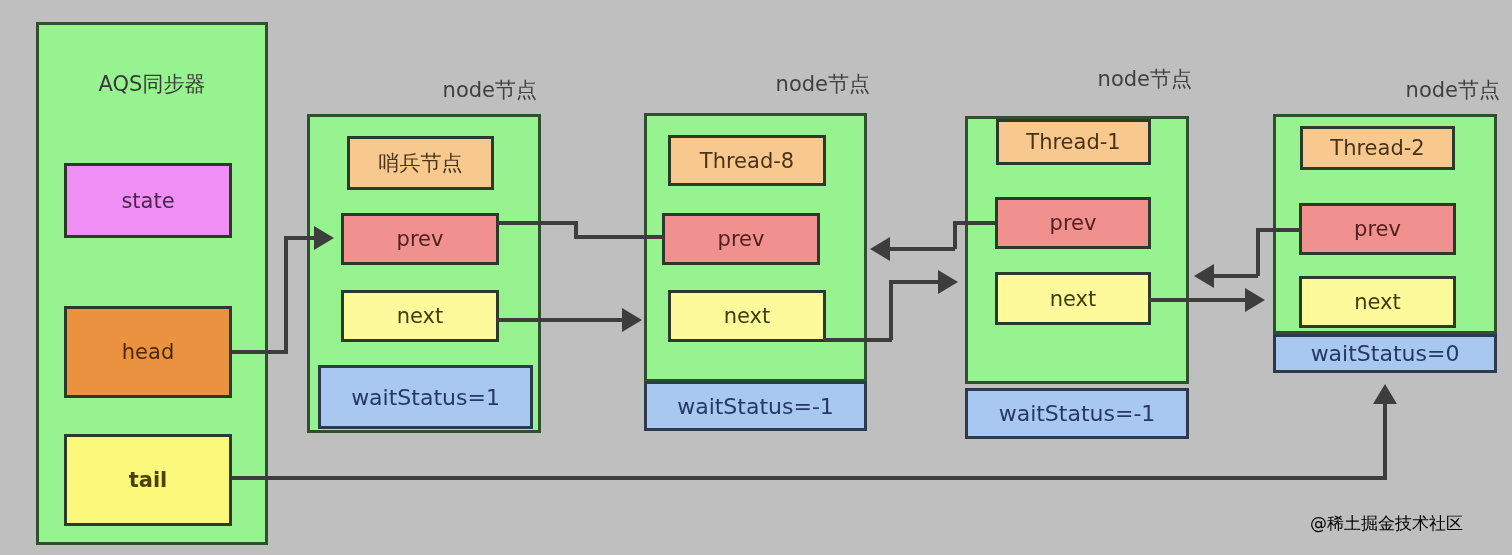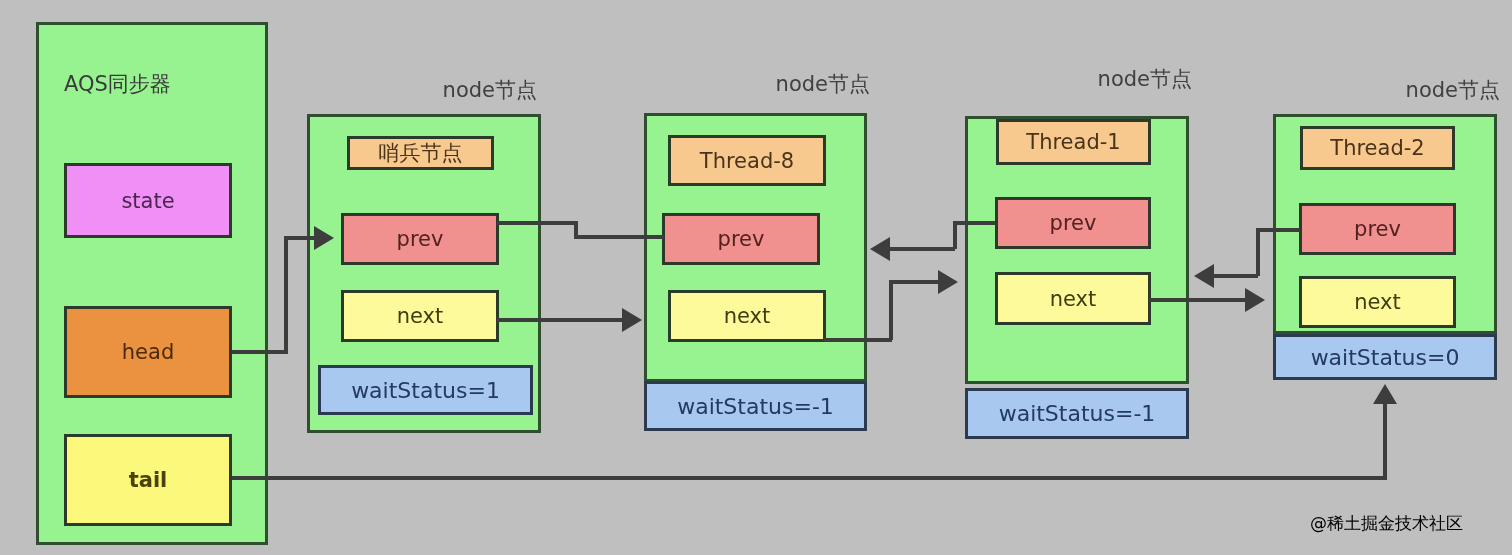--- a/index.html
+++ b/index.html
@@ -47,22 +47,21 @@
     font-size: 21px;
     color: #404040;
     white-space: nowrap;
     text-align: right;
   }
   .panel-title {
     position: absolute;
     font-size: 21px;
     color: #3a3a3a;
     white-space: nowrap;
-    text-align: left;
-    margin-left: 28px;
+    text-align: center;
   }
 
   
   .conn {
     position: absolute;
     background: #3d3d3d;
   }
   .conn.h { height: 4px; }
   .conn.v { width: 4px; }
 
@@ -104,24 +103,24 @@
 
   <div class="cell state" style="left:64px; top:163px; width:168px; height:75px;">state</div>
 
   <div class="cell head" style="left:64px; top:306px; width:168px; height:92px;">head</div>
 
   <div class="cell tail" style="left:64px; top:434px; width:168px; height:92px;">tail</div>
 
   <div class="caption" style="left:307px; top:76px; width:230px;">node节点</div>
   <div class="panel" style="left:307px; top:114px; width:234px; height:319px;"></div>
 
-  <div class="cell thread" style="left:347px; top:136px; width:147px; height:34px;">哨兵节点</div>
+  <div class="cell thread" style="left:347px; top:136px; width:147px; height:54px;">哨兵节点</div>
   <div class="cell prev" style="left:341px; top:213px; width:158px; height:52px;">prev</div>
   <div class="cell next" style="left:341px; top:290px; width:158px; height:52px;">next</div>
-  <div class="cell ws" style="left:318px; top:365px; width:215px; height:50px; font-size:22px;">waitStatus=1</div>
+  <div class="cell ws" style="left:318px; top:365px; width:215px; height:64px; font-size:22px;">waitStatus=1</div>
 
   <div class="caption" style="left:640px; top:70px; width:230px;">node节点</div>
   <div class="panel" style="left:644px; top:113px; width:223px; height:269px;"></div>
 
   <div class="cell thread" style="left:668px; top:135px; width:158px; height:51px;">Thread-8</div>
   <div class="cell prev" style="left:662px; top:213px; width:158px; height:52px;">prev</div>
   <div class="cell next" style="left:668px; top:290px; width:158px; height:52px;">next</div>
   <div class="cell ws" style="left:644px; top:381px; width:223px; height:50px; font-size:22px;">waitStatus=-1</div>
 
   <div class="caption" style="left:962px; top:65px; width:230px;">node节点</div>
@@ -131,21 +130,21 @@
   <div class="cell prev" style="left:995px; top:197px; width:156px; height:52px;">prev</div>
   <div class="cell next" style="left:995px; top:272px; width:156px; height:53px;">next</div>
   <div class="cell ws" style="left:965px; top:388px; width:224px; height:51px; font-size:22px;">waitStatus=-1</div>
 
   <div class="caption" style="left:1270px; top:76px; width:230px;">node节点</div>
   <div class="panel" style="left:1273px; top:114px; width:224px; height:220px;"></div>
 
   <div class="cell thread" style="left:1300px; top:126px; width:155px; height:44px;">Thread-2</div>
   <div class="cell prev" style="left:1299px; top:203px; width:157px; height:52px;">prev</div>
   <div class="cell next" style="left:1299px; top:276px; width:157px; height:52px;">next</div>
-  <div class="cell ws" style="left:1273px; top:334px; width:224px; height:46px; font-size:22px;">waitStatus=0</div>
+  <div class="cell ws" style="left:1273px; top:334px; width:224px; height:39px; font-size:22px;">waitStatus=0</div>
 
   <div class="conn h" style="left:232px; top:350px; width:56px;"></div>
   <div class="conn v" style="left:284px; top:236px; height:118px;"></div>
   <div class="conn h" style="left:284px; top:236px; width:32px;"></div>
   <div class="arrow right" style="left:314px; top:226px;"></div>
 
   <div class="conn h" style="left:497px; top:221px; width:80px;"></div>
   <div class="conn v" style="left:574px; top:221px; height:17px;"></div>
   <div class="conn h" style="left:574px; top:235px; width:90px;"></div>
 

